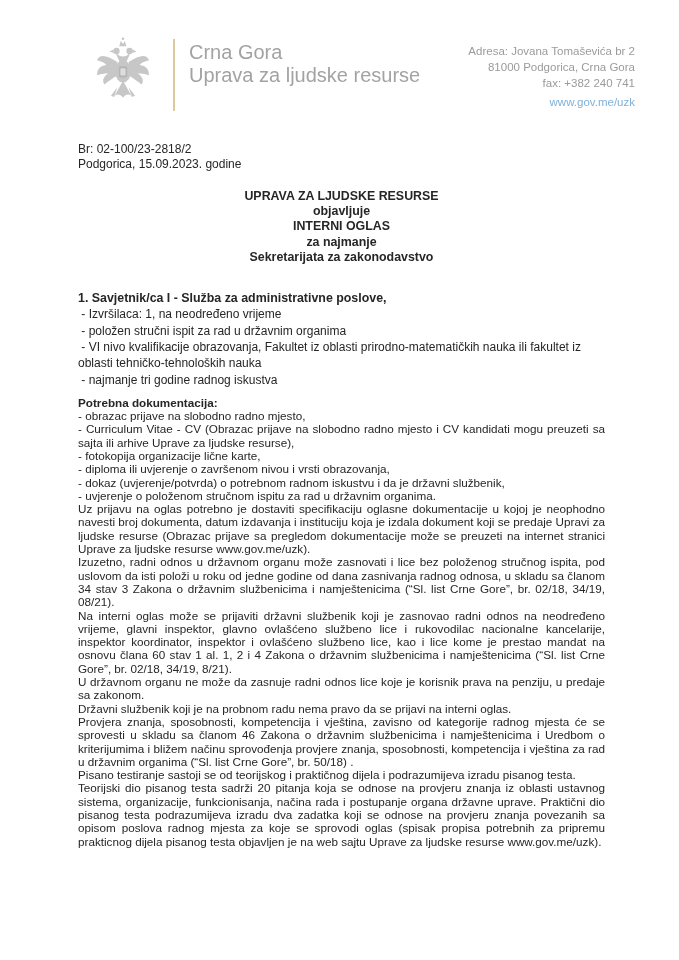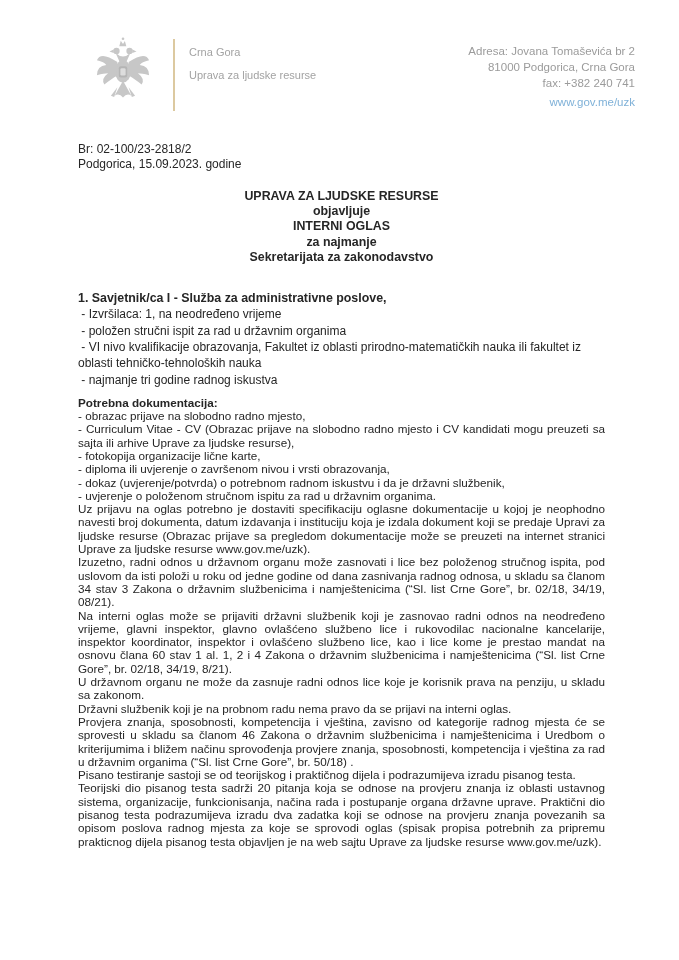--- a/index.html
+++ b/index.html
@@ -12,21 +12,21 @@
     overflow:hidden;
   }
   
   .header{
     position:absolute;left:95px;right:44px;top:36px;
     display:flex;justify-content:space-between;align-items:flex-start;
   }
   .brand{display:flex;align-items:flex-start;}
   .emblem svg{display:block;}
   .brand-divider{width:2px;height:72px;background:#dcc9a0;margin:3px 0 0 22px;}
-  .org{margin-left:14px;color:#a3a3a3;font-size:11px;line-height:23px;padding-top:5px;font-weight:normal;}
+  .org{margin-left:14px;color:#a3a3a3;font-size:20px;line-height:23px;padding-top:5px;font-weight:normal;}
   .address{text-align:right;color:#9b9b9b;font-size:11.5px;line-height:16px;padding-top:7px;}
   .address .site{color:#7fb1d8;margin-top:3px;cursor:pointer;}
   
   .bodytext{
     position:absolute;left:78px;top:142px;width:527px;
     font-size:11.7px;line-height:13.3px;color:#262626;
   }
   .docmeta{font-size:12px;line-height:15px;}
   .titleblock{margin-top:17px;text-align:center;font-weight:bold;font-size:12.4px;line-height:15.2px;}
   .section{margin-top:25px;font-size:12px;line-height:16.3px;}
@@ -107,21 +107,21 @@
       <p>- fotokopija organizacije lične karte,</p>
       <p>- diploma ili uvjerenje o završenom nivou i vrsti obrazovanja,</p>
       <p>- dokaz (uvjerenje/potvrda) o potrebnom radnom iskustvu i da je državni službenik,</p>
       <p>- uvjerenje o položenom stručnom ispitu za rad u državnim organima.</p>
     </div>
 
     <div class="paras">
       <p>Uz prijavu na oglas potrebno je dostaviti specifikaciju oglasne dokumentacije u kojoj je neophodno navesti broj dokumenta, datum izdavanja i instituciju koja je izdala dokument koji se predaje Upravi za ljudske resurse (Obrazac prijave sa pregledom dokumentacije može se preuzeti na internet stranici Uprave za ljudske resurse www.gov.me/uzk).</p>
       <p>Izuzetno,  radni odnos u državnom organu može zasnovati i lice bez položenog stručnog ispita, pod uslovom da isti položi u roku od jedne godine od dana zasnivanja radnog odnosa, u skladu sa članom 34 stav 3 Zakona o državnim službenicima i namještenicima (“Sl. list Crne Gore”, br. 02/18, 34/19, 08/21).</p>
       <p>Na interni oglas može se prijaviti državni službenik koji je zasnovao radni odnos na neodređeno vrijeme, glavni inspektor, glavno ovlašćeno službeno lice i rukovodilac nacionalne kancelarije, inspektor koordinator, inspektor i ovlašćeno službeno lice, kao i lice kome je prestao mandat na osnovu člana 60 stav 1 al. 1, 2 i 4 Zakona o državnim službenicima i namještenicima (“Sl. list Crne Gore”, br. 02/18, 34/19, 8/21).</p>
-      <p>U državnom organu ne može da zasnuje radni odnos lice koje je korisnik prava na penziju, u skladu sa zakonom.</p>
+      <p>U državnom organu ne može da zasnuje radni odnos lice koje je korisnik prava na penziju, u predaje sa zakonom.</p>
       <p>Državni službenik koji je na probnom radu nema pravo da se prijavi na interni oglas.</p>
       <p>Provjera znanja, sposobnosti, kompetencija i vještina, zavisno od kategorije radnog mjesta će se sprovesti u skladu sa članom 46  Zakona o državnim službenicima i namještenicima i Uredbom o kriterijumima i bližem načinu sprovođenja provjere znanja, sposobnosti, kompetencija i vještina za rad u državnim organima (“Sl. list Crne Gore”, br. 50/18) .</p>
       <p>Pisano testiranje sastoji se od teorijskog i praktičnog dijela i podrazumijeva izradu pisanog testa.</p>
       <p>Teorijski dio pisanog testa sadrži 20 pitanja koja se odnose na provjeru znanja iz oblasti ustavnog sistema, organizacije, funkcionisanja, načina rada i postupanje organa državne uprave. Praktični dio pisanog testa podrazumijeva izradu dva zadatka koji se odnose na provjeru znanja povezanih sa opisom poslova radnog mjesta za koje se sprovodi oglas  (spisak propisa potrebnih za pripremu prakticnog dijela pisanog testa objavljen je na web sajtu Uprave za ljudske resurse www.gov.me/uzk).</p>
     </div>
 
   </div>
 </div>
 
 </body></html>

